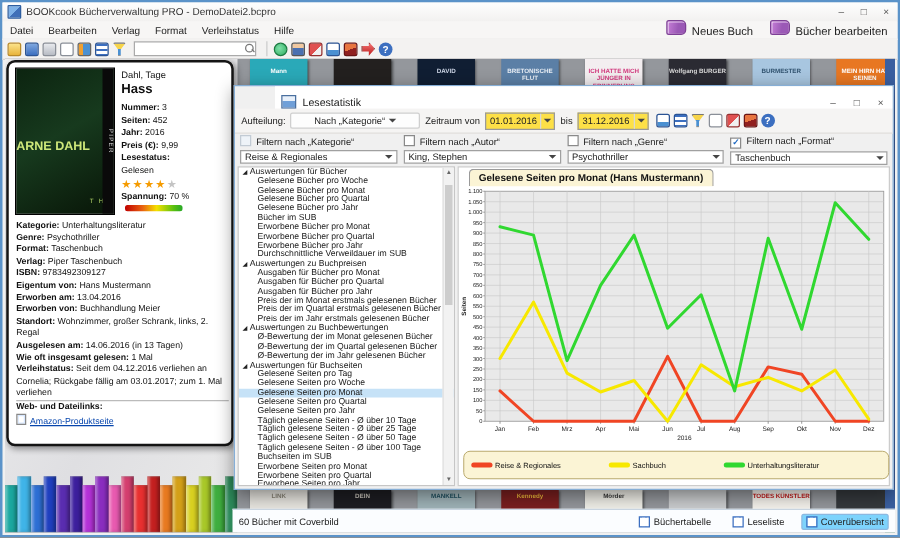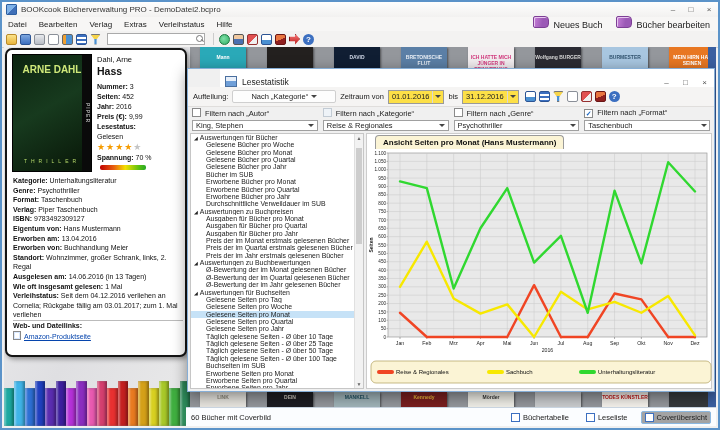--- a/index.html
+++ b/index.html
@@ -53,21 +53,21 @@
   .covers-bottom .cover-thumb{height:17px;padding-top:2px;}
   .right-sliver{position:absolute;right:0;top:0;width:8px;bottom:0;background:#3a5fa0;}
   .right-sliver .g{position:absolute;left:0;right:0;bottom:0;height:17px;background:#3f9a3f;}
   .spines{position:absolute;left:0;bottom:0;width:186px;height:52px;display:flex;align-items:flex-end;overflow:hidden;}
   .spine{flex:1;box-shadow:inset 2px 0 2px rgba(255,255,255,.35), inset -2px 0 3px rgba(0,0,0,.35);}
 
   
   .card{position:absolute;left:1px;top:1px;width:182px;height:309px;background:#fff;border:2px solid #141414;
         border-radius:7px;box-shadow:2px 2px 5px rgba(0,0,0,.4);box-sizing:border-box;padding:4px 6px;font-size:7px;color:#111;}
   .bcover{position:absolute;left:5px;top:4px;width:78px;height:116px;background:linear-gradient(150deg,#0c2410,#173a1e 45%,#081507);
-          border:1px solid #000;display:flex;flex-direction:column;align-items:center;overflow:hidden;}
+          border:1px solid #000;display:flex;align-items:center;overflow:hidden;}
   .bcover .ca{margin-top:9px;font-size:10px;font-weight:bold;color:#cfe87a;letter-spacing:0px;white-space:nowrap;}
   .bcover .ct{font-size:30px;font-weight:bold;color:#2e7a33;line-height:30px;margin-top:8px;text-shadow:1px 1px 0 #0a1a0c;letter-spacing:-1px;}
   .bcover .cg{margin-top:auto;margin-bottom:7px;font-size:5px;letter-spacing:4px;color:#b6d96a;}
   .bcover .cspine{position:absolute;right:0;top:0;bottom:0;width:9px;background:#0a0a0a;color:#ddd;
                   font-size:5px;writing-mode:vertical-rl;text-align:center;letter-spacing:1px;}
   .binfo{position:absolute;left:90px;top:5px;width:86px;line-height:10px;}
   .binfo .ba{font-size:7.5px;}
   .binfo .bt{font-size:10.5px;font-weight:bold;margin:1px 0 6px;}
   .flabel{font-weight:bold;}
   .stars{font-size:9px;letter-spacing:1px;line-height:11px;}
@@ -120,21 +120,21 @@
   .chartpane{position:absolute;left:178px;top:64px;right:2px;bottom:2px;background:#fff;border:1px solid #cccccc;box-sizing:border-box;}
   .chart-tab{position:absolute;left:8px;top:1px;padding:2px 7px 2px;background:#fbf4d5;border:1px solid #9a9a9a;border-bottom:none;
              border-radius:4px 4px 0 0;font-size:8px;font-weight:bold;color:#111;white-space:nowrap;z-index:2;}
   .chart-svg{position:absolute;left:0;top:15px;}
 
   
   .statusbar{position:absolute;left:184px;right:2px;bottom:2px;height:19px;background:#fbfdff;border-top:1px solid #c8d4e0;
              display:flex;align-items:center;font-size:7.5px;color:#222;padding:0 5px;box-sizing:border-box;}
   .sb-btns{margin-left:auto;display:flex;gap:9px;align-items:center;}
   .sb-btn{display:flex;align-items:center;gap:3px;padding:1px 3px;border:1px solid transparent;border-radius:2px;}
-  .sb-btn.active{background:#a3a3a3;border-color:#8cb8e0;}
+  .sb-btn.active{background:#7dd3fc;border-color:#8cb8e0;}
   .grid-ic{width:9px;height:9px;box-sizing:border-box;border:1px solid #3c6fc0;
            background:linear-gradient(#fff 0 0) padding-box, repeating-linear-gradient(90deg,#7fa8e0 0 2px,#fff 2px 4px);}
 </style>
 </head>
 <body>
 
 <div class="stage">
  <div class="win">
 
   <div class="titlebar">
@@ -144,21 +144,21 @@
       <span>–</span>
       <span>□</span>
       <span>×</span>
     </div>
   </div>
 
   <div class="menubar" id="menubar">
         <span class="mi">Datei</span>
         <span class="mi">Bearbeiten</span>
         <span class="mi">Verlag</span>
-        <span class="mi">Extras</span>
+        <span class="mi">Format</span>
         <span class="mi">Verleihstatus</span>
         <span class="mi">Hilfe</span>
       </div>
   <div class="top-actions">
     <span><span class="book-ic"></span><span>Neues Buch</span></span>
     <span><span class="book-ic"></span><span>Bücher bearbeiten</span></span>
   </div>
 
   <div class="toolbar" id="main-toolbar">
         <span class="tbi ic-open"></span>
@@ -227,21 +227,21 @@
           <div class="spine" style="background: rgb(45, 138, 90); height: 45px;"></div>
         </div>
 
     <div class="card">
       <div class="bcover">
         <div class="ca">ARNE DAHL</div>
         <div class="cg">THRILLER</div>
         <div class="cspine">PIPER</div>
       </div>
       <div class="binfo">
-        <div class="ba">Dahl, Arne</div>
+        <div class="ba">Dahl, Tage</div>
         <div class="bt">Hass</div>
         <div id="top-fields">
               <div><span class="flabel">Nummer: </span><span>3</span></div>
               <div><span class="flabel">Seiten: </span><span>452</span></div>
               <div><span class="flabel">Jahr: </span><span>2016</span></div>
               <div><span class="flabel">Preis (€): </span><span>9,99</span></div>
             </div>
         <div><span class="flabel">Lesestatus:</span></div>
         <div>Gelesen</div>
         <div class="stars" id="stars"><span class="star-f">★</span><span class="star-f">★</span><span class="star-f">★</span><span class="star-f">★</span><span class="star-e">★</span></div>
@@ -305,32 +305,32 @@
               <span class="tbi ic-filter"></span>
               <span class="tbi ic-preview"></span>
               <span class="tbi ic-edit"></span>
               <span class="tbi ic-image"></span>
               <span class="tbi ic-help">?</span>
             </span>
       </div>
 
       <div class="filters" id="filters">
             <div class="fcol">
-              <div><span class="chk"></span><span>Filtern nach „Autor“</span></div>
+              <div><span class="chk dim"></span><span>Filtern nach „Kategorie“</span></div>
               <div class="fsel">
-                <span class="cv">King, Stephen</span>
+                <span class="cv">Reise &amp; Regionales</span>
                 <span class="ca2">
                   <span class="caret"></span>
                 </span>
               </div>
             </div>
             <div class="fcol">
-              <div><span class="chk dim"></span><span>Filtern nach „Kategorie“</span></div>
+              <div><span class="chk"></span><span>Filtern nach „Autor“</span></div>
               <div class="fsel">
-                <span class="cv">Reise &amp; Regionales</span>
+                <span class="cv">King, Stephen</span>
                 <span class="ca2">
                   <span class="caret"></span>
                 </span>
               </div>
             </div>
             <div class="fcol">
               <div><span class="chk"></span><span>Filtern nach „Genre“</span></div>
               <div class="fsel">
                 <span class="cv">Psychothriller</span>
                 <span class="ca2">
@@ -386,21 +386,21 @@
             <div class="trow">Erworbene Seiten pro Quartal</div>
             <div class="trow">Erworbene Seiten pro Jahr</div>
             <div class="tscroll">
               <div class="ar up">▲</div>
               <div class="ar dn">▼</div>
               <div class="thumb"></div>
             </div>
           </div>
 
       <div class="chartpane">
-        <div class="chart-tab">Ansicht Seiten pro Monat (Hans Mustermann)</div>
+        <div class="chart-tab">Gelesene Seiten pro Monat (Hans Mustermann)</div>
         <svg id="chart" class="chart-svg" width="348" height="241" viewBox="0 0 348 241">
               <rect x="21" y="4" width="319" height="184" fill="#e9e9e9" stroke="#9a9a9a" stroke-width="0.7"></rect>
               <text x="19" y="189.6" text-anchor="end" font-size="4.6" fill="#222" font-family="Liberation Sans, sans-serif">0</text>
               <line x1="19.5" y1="188" x2="21" y2="188" stroke="#777" stroke-width="0.5"></line>
               <line x1="21" y1="179.63636363636363" x2="340" y2="179.63636363636363" stroke="#c9c9c9" stroke-width="0.5"></line>
               <text x="19" y="181.23636363636362" text-anchor="end" font-size="4.6" fill="#222" font-family="Liberation Sans, sans-serif">50</text>
               <line x1="19.5" y1="179.63636363636363" x2="21" y2="179.63636363636363" stroke="#777" stroke-width="0.5"></line>
               <line x1="21" y1="171.27272727272728" x2="340" y2="171.27272727272728" stroke="#c9c9c9" stroke-width="0.5"></line>
               <text x="19" y="172.87272727272727" text-anchor="end" font-size="4.6" fill="#222" font-family="Liberation Sans, sans-serif">100</text>
               <line x1="19.5" y1="171.27272727272728" x2="21" y2="171.27272727272728" stroke="#777" stroke-width="0.5"></line>

